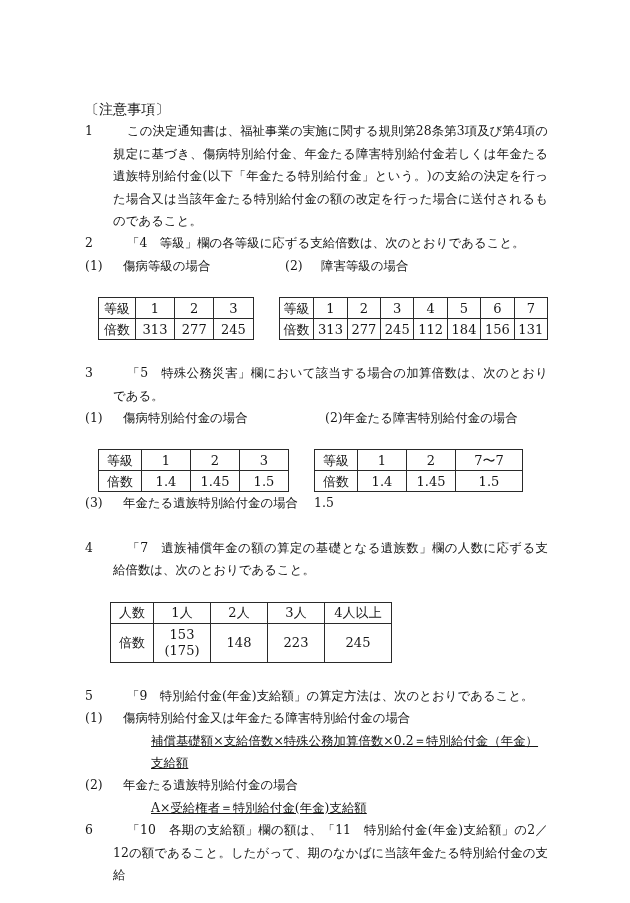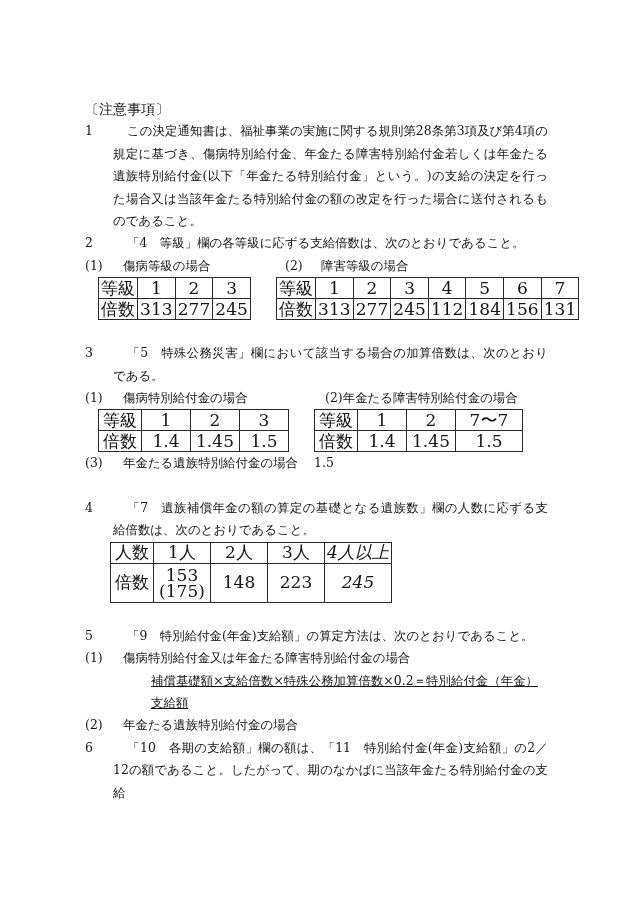--- a/index.html
+++ b/index.html
@@ -71,23 +71,24 @@
   .cont {
     padding-left: 38px;
     display: block;
     text-decoration: underline;
   }
   .gap-l { height: 22px; }
 
   
   table.grid {
     border-collapse: collapse;
-    font-size: 17px;
+    font-size: 13px;
     line-height: 1;
     table-layout: fixed;
+    margin-top: 20px;
   }
   table.grid td {
     border: 1px solid #2a2a2a;
     text-align: center;
     vertical-align: middle;
     height: 20px;
     padding: 0 2px;
     white-space: nowrap;
   }
   table.grid td.lbl { width: 38px; }
@@ -106,21 +107,21 @@
   .t31 { margin-left: 13px; }
   .t31 td.v { width: 44px; }
   
   .t32 { margin-left: 11px; }
   .t32 td.v { width: 44px; }
   .t32 td.vw { width: 62px; }
 
   
   .t4 { margin-left: 25px; }
   .t4 td.v { width: 52px; text-align: center; }
-  .t4 td.vw { width: 62px; font-style: italic; }
+  .t4 td.vw { width: 62px; }
   .t4 td.two { height: 38px; line-height: 16px; }
   .t4 td.tall { height: 38px; }
 
   .lblrow { display: flex; }
   .lblrow .c1 { width: 200px; flex: none; }
 
   .nowrap { white-space: nowrap; margin-left: 40px; }
 </style>
 </head>
 <body>
@@ -299,20 +300,21 @@
     <div class="sub">
       <span class="sn">(1)</span>
       <span class="st">傷病特別給付金又は年金たる障害特別給付金の場合</span>
     </div>
     <div class="cont" style="padding-left:66px;">補償基礎額×支給倍数×特殊公務加算倍数×0.2＝特別給付金（年金）支給額</div>
 
     <div class="sub">
       <span class="sn">(2)</span>
       <span class="st">年金たる遺族特別給付金の場合</span>
     </div>
+    <div class="cont" style="padding-left:66px;">A×受給権者＝特別給付金(年金)支給額</div>
 
     <div class="item">
       <span class="num">6</span>
       <span class="body"><span class="firstind"></span><span>「10　各期の支給額」欄の額は、「11　特別給付金(年金)支給額」の2／12の額であること。したがって、期のなかばに当該年金たる特別給付金の支給</span></span>
     </div>
 
   </div>
 </div>
 
 </body></html>

